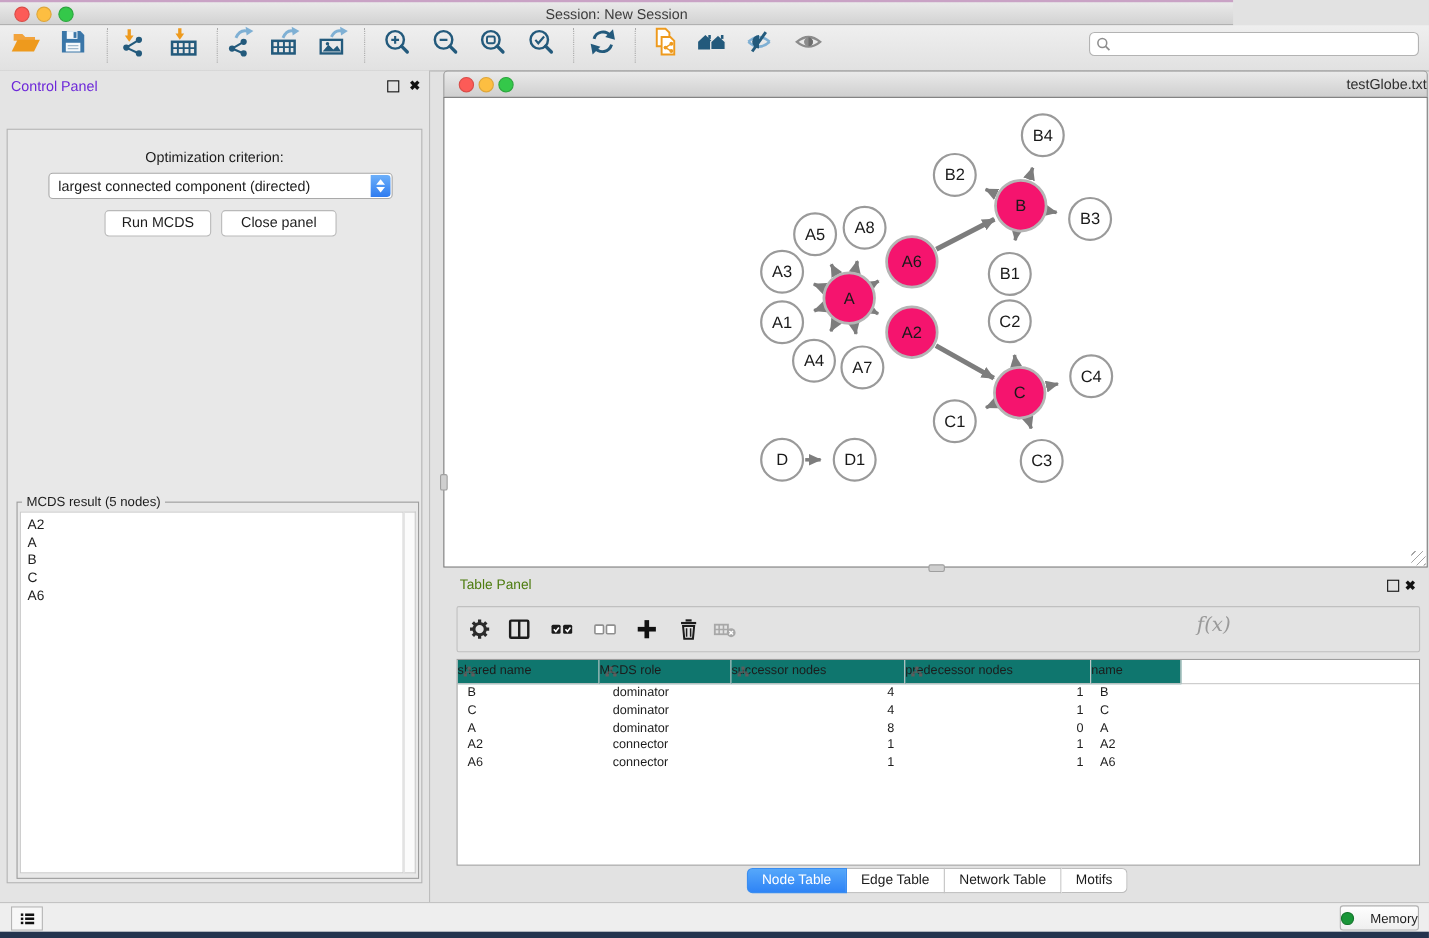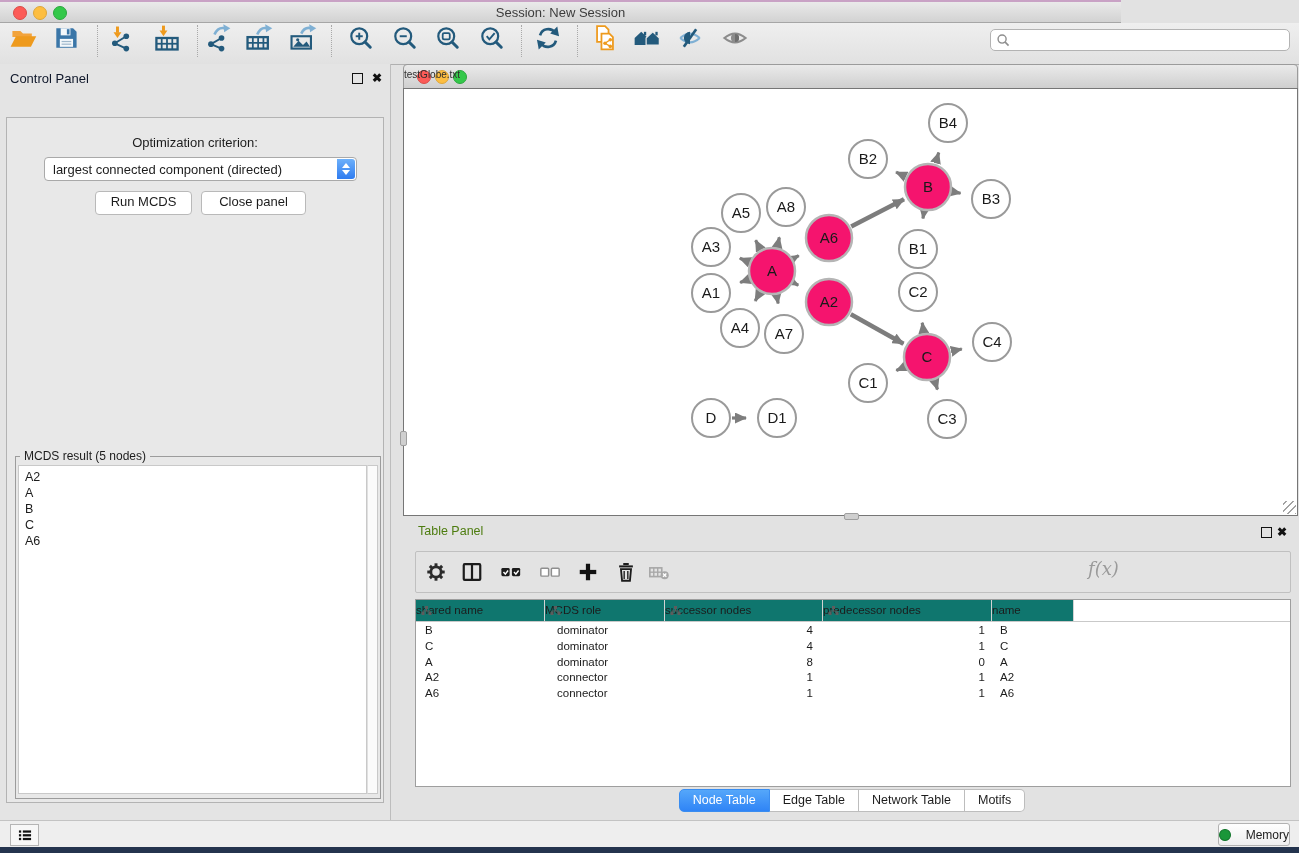--- a/index.html
+++ b/index.html
@@ -17,21 +17,21 @@
   
   #main-toolbar{left:0;top:23px;width:1299px;height:41px;
       background:linear-gradient(#efefef,#e1e1e1);border-bottom:1px solid #b0b0b0}
   .tb-icon{position:absolute;top:-2px;width:34px;height:34px;display:flex;align-items:center;justify-content:center}
   .tb-sep{position:absolute;top:2px;height:32px;width:0;border-left:1px dotted #a9a9a9}
   #search-box{position:absolute;right:9px;top:6px;width:293px;height:20px;background:#fff;
       border:1px solid #b3b3b3;border-radius:5px;display:flex;align-items:center;padding-left:5px}
   #search-box input{border:none;outline:none;flex:1;font-size:12px;font-family:"Liberation Sans",sans-serif;background:transparent}
   
   #control-panel{left:0;top:64px;width:390px;height:756px;background:#e4e4e4;border-right:1px solid #bdbdbd}
-  #cp-title{left:10px;top:7px;font-size:13px;color:#0f172a}
+  #cp-title{left:10px;top:7px;font-size:13px;color:#6d28d9}
   .float-sq{position:absolute;width:9px;height:9px;border:1.4px solid #111}
   .close-x{position:absolute;font-size:12px;font-weight:bold;color:#111;line-height:12px}
   #cp-tabs{left:0;top:31px;width:100%;display:flex;justify-content:center}
   .tab{background:#fff;border:1px solid #bdbdbd;border-left:none;font-size:13px;
        line-height:20px;height:20px;padding:0 14px;color:#1c1c1c;cursor:default}
   .tab:first-child{border-left:1px solid #bdbdbd;border-radius:5px 0 0 5px}
   .tab:last-child{border-radius:0 5px 5px 0}
   .tab.sel{background:linear-gradient(#55a7fa,#2f84f6);border-color:#3a8df0;color:#fff}
   #cp-body{left:6px;top:53px;width:376px;height:684px;border:1px solid #b3b3b3;background:#e8e8e8}
   #opt-label{left:0;top:17px;width:100%;text-align:center;font-size:13px}
@@ -47,21 +47,21 @@
   #mcds-group{left:8px;top:338px;width:364px;height:341px;border:1px solid #9c9c9c}
   #mcds-legend{position:absolute;top:-8px;left:4px;background:#e8e8e8;padding:0 4px;font-size:12px}
   #mcds-list{position:absolute;left:2px;top:8px;width:349px;height:329px;background:#fff;
        border:1px solid #c9c9c9;font-size:12.5px;padding:3px 0 0 6px;box-sizing:border-box}
   #mcds-list .li{line-height:16px}
   #mcds-scroll{position:absolute;right:2px;top:8px;width:11px;height:329px;background:#fbfbfb;border:1px solid #c9c9c9;border-left:1px solid #e0e0e0;box-sizing:border-box}
   
   #net-window{left:403px;top:64px;width:895px;height:452px}
   #net-titlebar{left:0;top:0;width:893px;height:23px;background:linear-gradient(#eaeaea,#cfcfcf);
        border:1px solid #9b9b9b;border-radius:4px 4px 0 0}
-  #net-title{left:0;top:4px;width:100%;text-align:left;font-size:10px;color:#2e2e2e}
+  #net-title{left:0;top:4px;width:100%;text-align:right;font-size:13px;color:#2e2e2e}
   #net-content{left:0;top:24px;width:893px;height:426px;background:#fff;border:1px solid #767676}
   #net-resize{position:absolute;right:1px;bottom:1px;width:13px;height:13px;
        background:repeating-linear-gradient(135deg,transparent 0 2px,#a3a3a3 2px 3px,transparent 3px 5px)}
   .nub{position:absolute;background:#cfcfcf;border:1px solid #9f9f9f;border-radius:2px}
   
   #tp-title{left:418px;top:524px;font-size:12.5px;color:#4d7c0f}
   #tp-toolbar{left:415px;top:551px;width:874px;height:40px;background:#e3e3e3;border:1px solid #c0c0c0;border-radius:2px}
   .tp-icon{position:absolute;top:8px;width:24px;height:24px;display:flex;align-items:center;justify-content:center}
   #tp-fx{position:absolute;left:672px;top:6px;font-family:"DejaVu Serif",serif;font-style:italic;
        font-size:18px;color:#9a9a9a}

